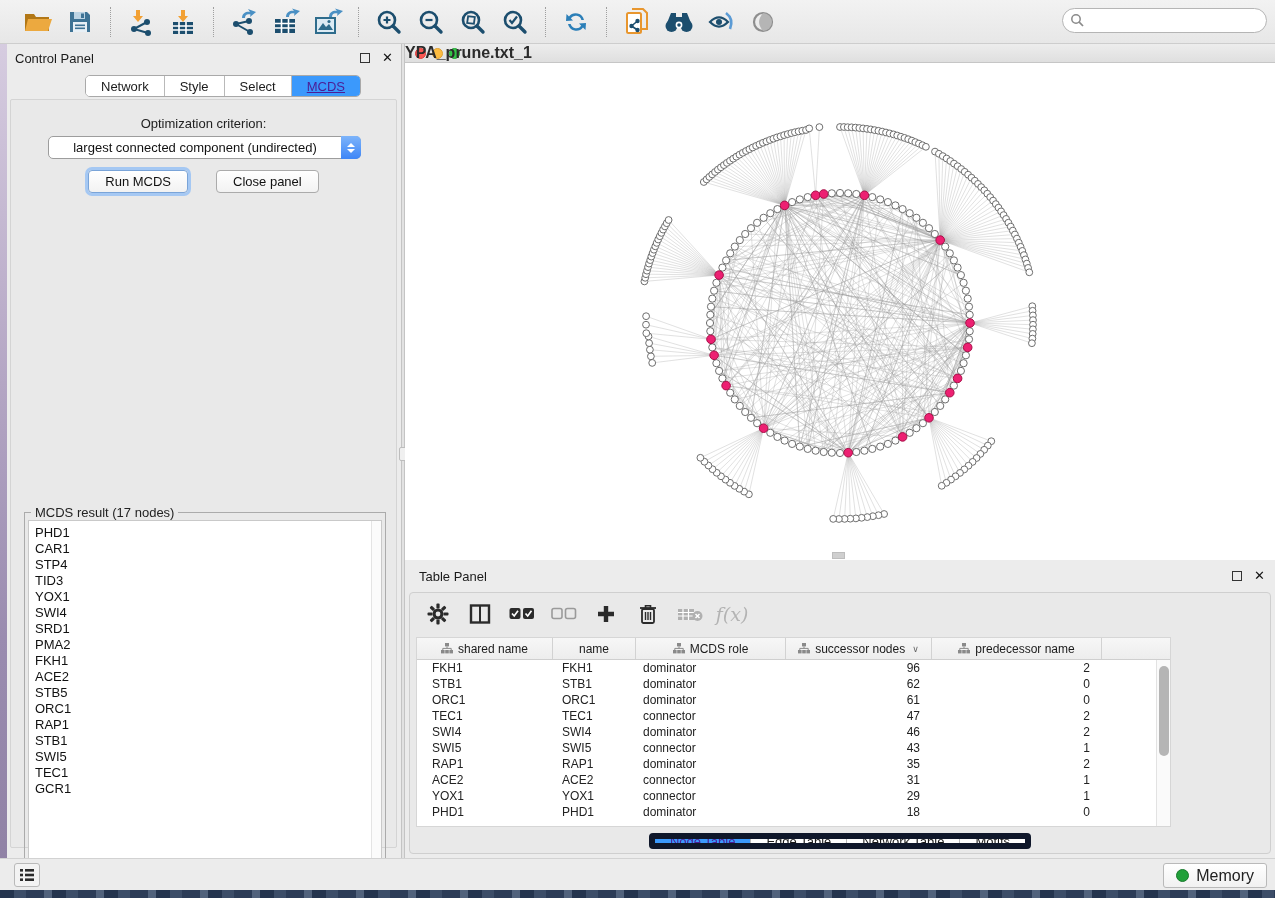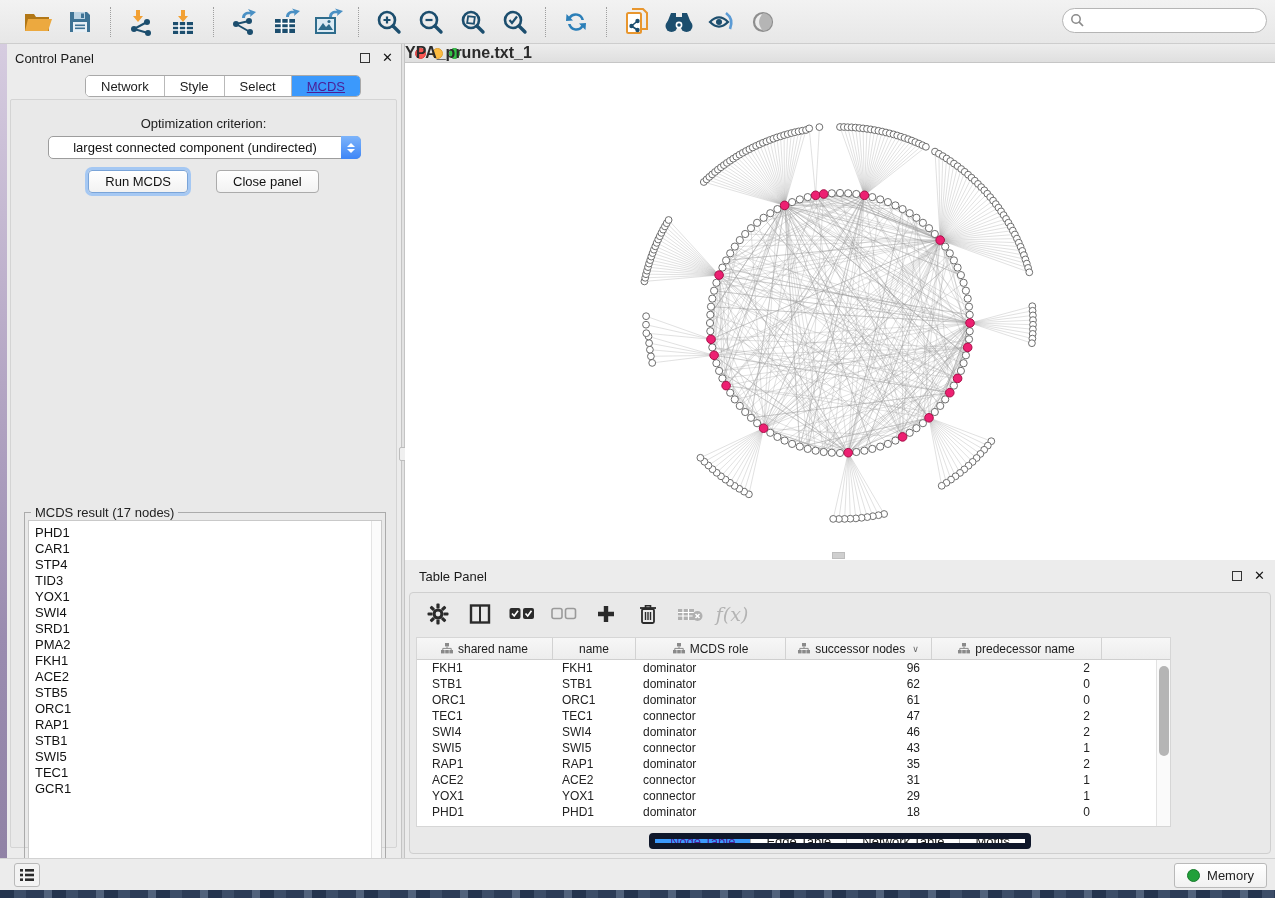--- a/index.html
+++ b/index.html
@@ -110,21 +110,21 @@
   .tbl-thumb { position:absolute; left:1.5px; top:6px; width:10px; height:90px; background:#b5b5b5; border-radius:5px; }
 
   .tp-tabs-row { position:absolute; left:0; right:0; top:240px; display:flex; justify-content:center; }
   .tp-tabs { display:inline-flex; border:6px solid #0f172a; border-radius:4px; overflow:hidden; background:#fff; height:16px; }
 
   
   .status-bar { position:absolute; left:0; top:858px; width:1275px; height:32px; background:#ececec; border-top:1px solid #d2d2d2; }
   .hide-panel-btn { position:absolute; left:14px; top:4px; width:26px; height:24px; background:#f3f3f3;
     border:1px solid #b9b9b9; border-radius:3px; display:flex; align-items:center; justify-content:center; }
   .memory-btn { position:absolute; right:8px; top:4px; height:25px; background:linear-gradient(#ffffff,#f1f1f1);
-    border:1px solid #b9b9b9; border-radius:3px; display:flex; align-items:center; gap:7px; padding:0 12px; font-size:13px; }
+    border:1px solid #b9b9b9; border-radius:3px; display:flex; align-items:center; gap:7px; padding:0 12px; font-size:16px; }
   .mem-dot { width:13px; height:13px; border-radius:50%; background:#21a03a; border:1px solid #187a2c; }
 </style>
 </head>
 <body>
 
 <div class="toolbar">
   <div class="tb-group">
     <div class="tb-btn">
       <svg width="30" height="26" viewBox="0 0 30 26">
         <path d="M2 5 L11 5 L13 8 L26 8 L26 22 L2 22 Z" fill="#b27716"></path>

